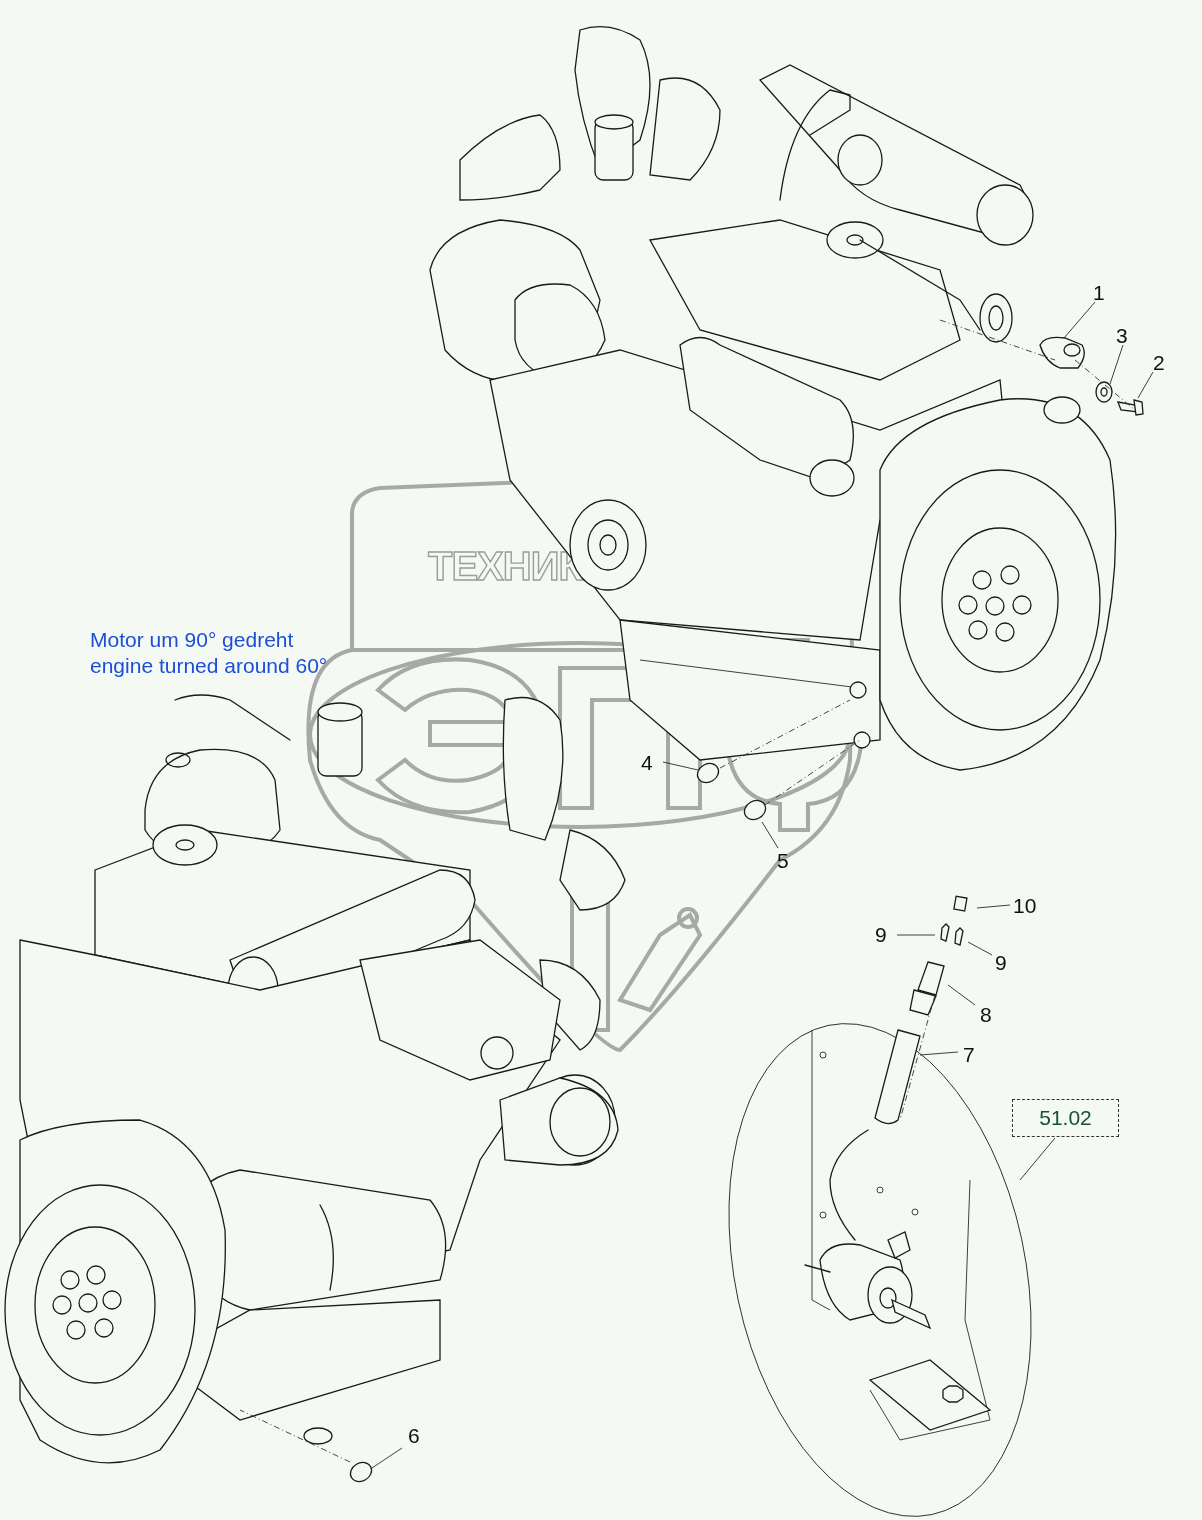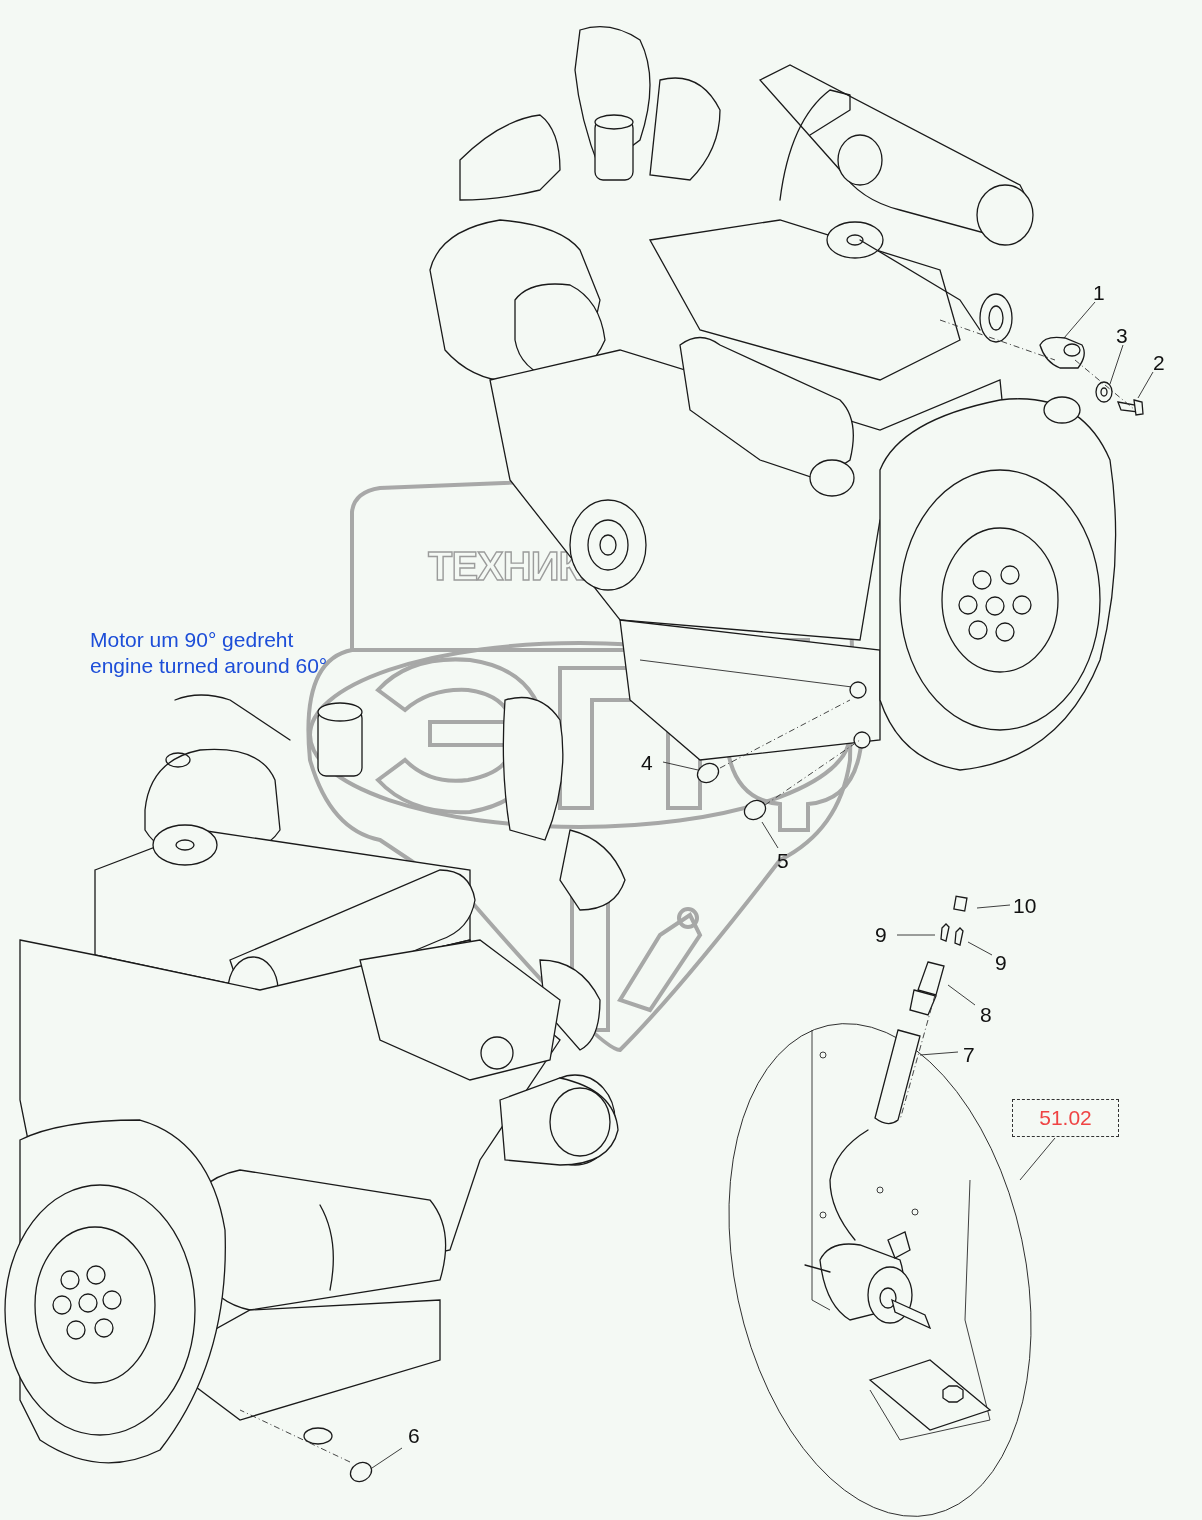--- a/index.html
+++ b/index.html
@@ -14,21 +14,21 @@
   .ln-thin { fill: none; stroke: #2a2a2a; stroke-width: 0.9; }
   .ln-dash { fill: none; stroke: #333; stroke-width: 0.9; stroke-dasharray: 6 3 1 3; }
   .fillw { fill: #f4f9f4; stroke: #1a1a1a; stroke-width: 1.3; }
   .wm { fill: none; stroke: #9a9a9a; stroke-width: 4; }
   .wm-text { fill: #f4f9f4; stroke: #8c8c8c; stroke-width: 1.4; font-family: "Liberation Sans", sans-serif; font-weight: bold; font-size: 40px; letter-spacing: -1px; }
   .callout { font-family: "Liberation Sans", sans-serif; font-size: 21px; fill: #111; }
   .caption { position: absolute; left: 90px; top: 620px; font-size: 21px; line-height: 26px; color: #1d4ed8; margin-top: 7px; }
   .refbox {
     position: absolute; left: 1012px; top: 1099px; width: 107px; height: 38px;
     border: 1.5px dashed #333; box-sizing: border-box;
-    font-size: 21px; color: #ef4444; display: flex; align-items: center; justify-content: center;
+    font-size: 21px; color: #14532d; display: flex; align-items: center; justify-content: center;
     background: #f4f9f4; cursor: pointer;
   }
 </style>
 </head>
 <body>
 
 <svg id="canvas" viewBox="0 0 1202 1520" xmlns="http://www.w3.org/2000/svg">
 
   <g opacity="0.85">
 

